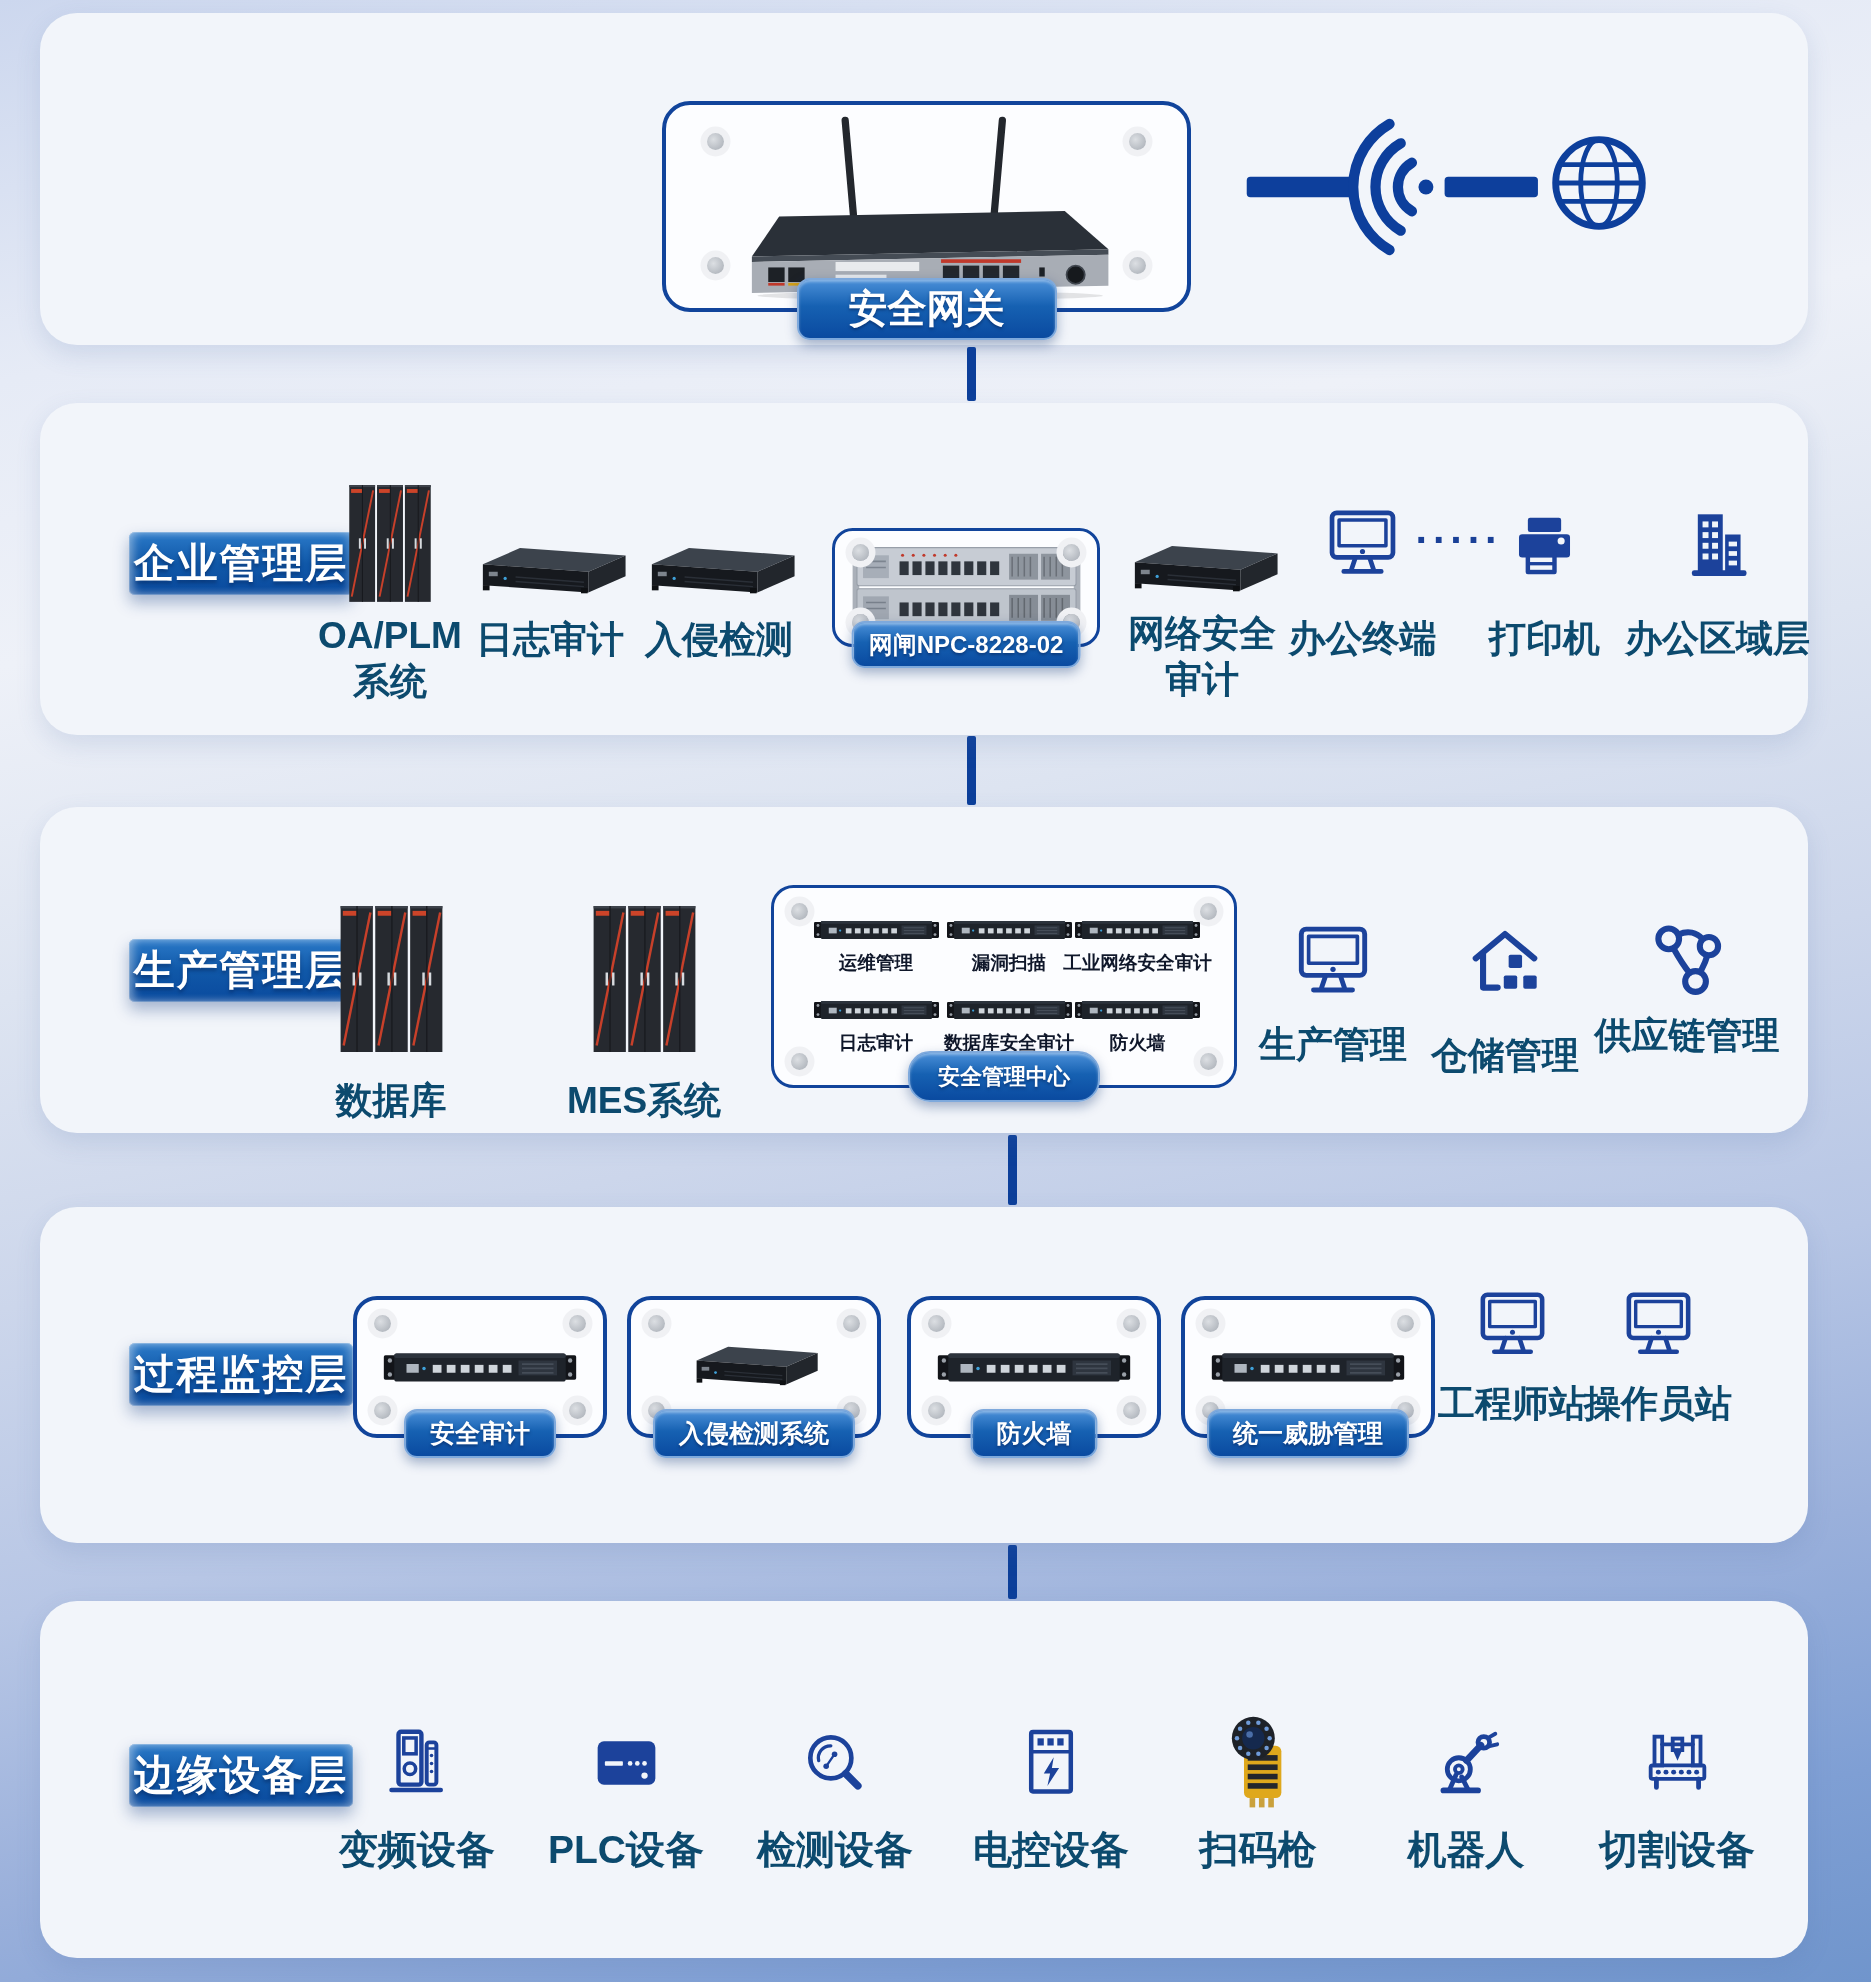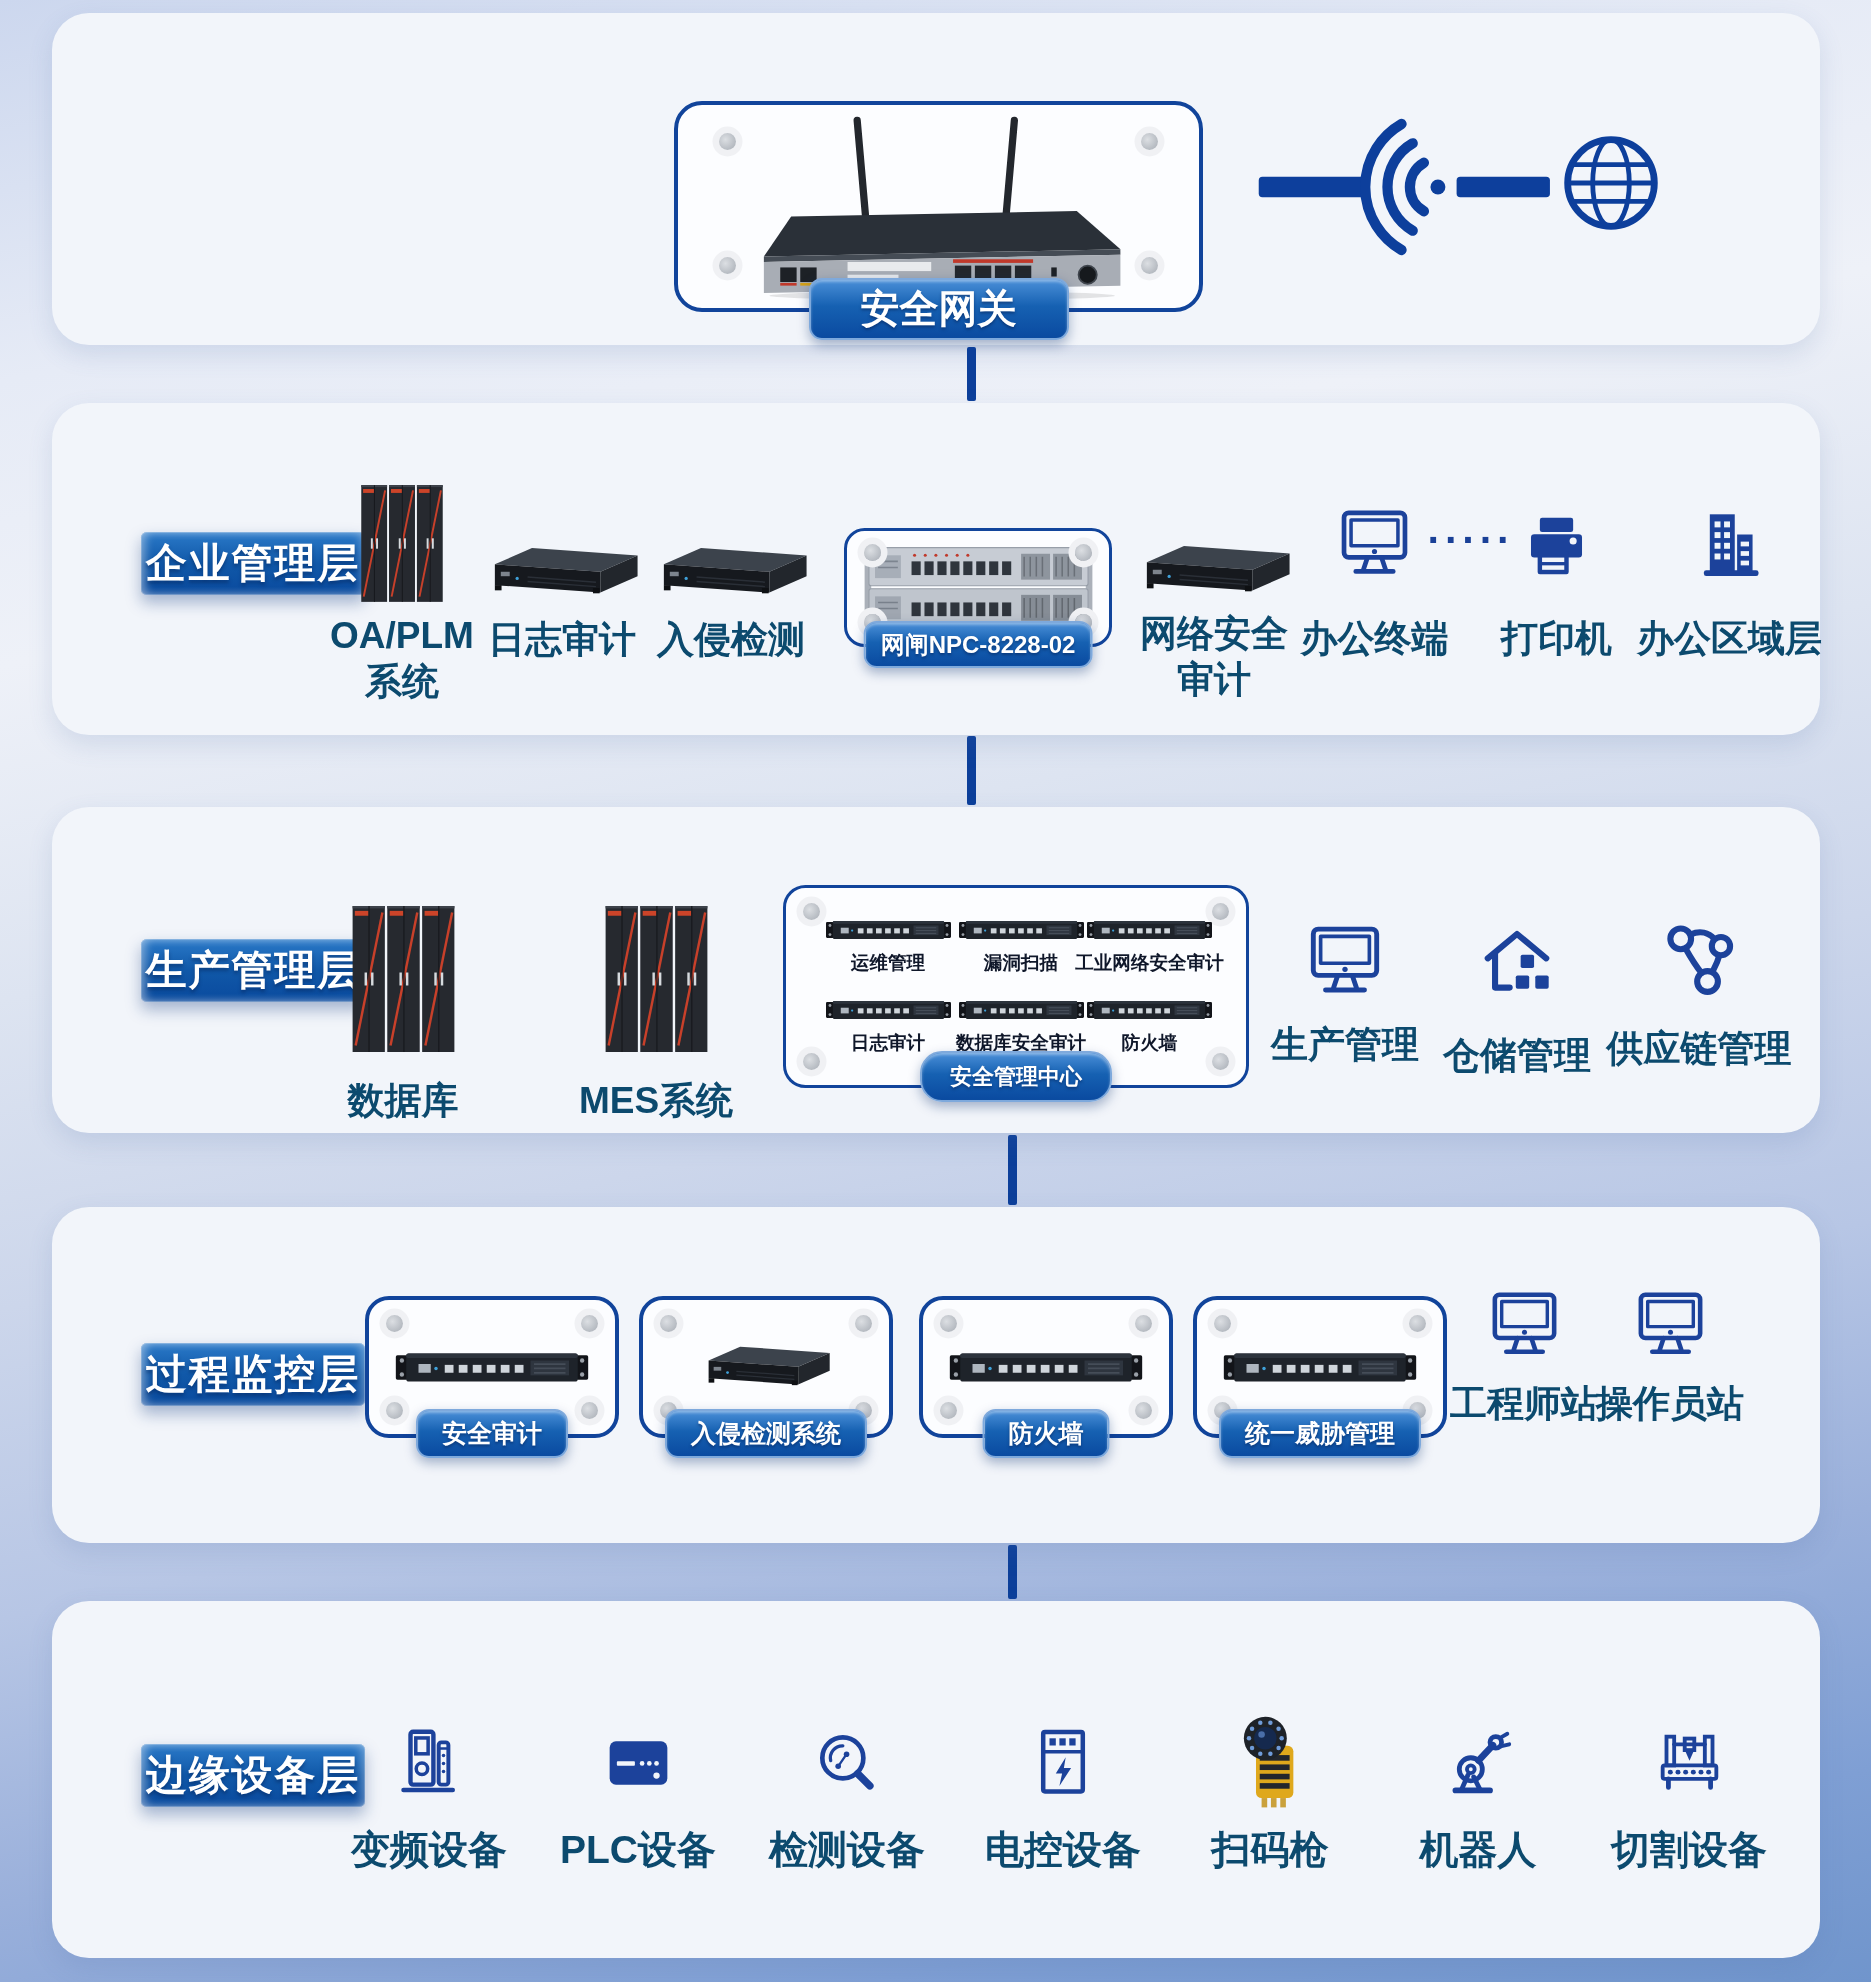--- a/index.html
+++ b/index.html
@@ -1,21 +1,21 @@
 <!DOCTYPE html>
 <html style="font-size:15px"><head>
 <meta charset="utf-8">
 <style>
   html,body{margin:0;padding:0;background:#cfd9ec;}
   #canvas{
     position:relative;width:1872px;height:1983px;overflow:hidden;
     font-family:"Liberation Sans","DejaVu Sans",sans-serif;
     background:linear-gradient(168deg,#ccd7ee 0%,#e6ebf6 16%,#eef1f8 28%,#dde4f1 42%,#ccd6eb 55%,#b7c6e5 68%,#9ab0db 80%,#7f9fd4 91%,#7095cc 100%);
   }
-  .sec{position:absolute;left:52px;width:1768px;background:#f2f5fa;border-radius:37px;box-shadow:0 9.3px 24px rgba(80,110,170,.16);}
+  .sec{position:absolute;left:40px;width:1768px;background:#f2f5fa;border-radius:37px;box-shadow:0 9.3px 24px rgba(80,110,170,.16);}
   #sec1{top:13px;height:332px}
   #sec2{top:403px;height:332px}
   #sec3{top:807px;height:326px}
   #sec4{top:1207px;height:336px}
   #sec5{top:1601px;height:357px}
   .conn{position:absolute;width:9.3px;background:#0c3f9a;border-radius:1.9px;}
   .layer-badge{
     position:absolute;width:224px;height:63px;display:flex;align-items:center;justify-content:center;
     color:#fff;font-weight:700;font-size:41px;letter-spacing:1.9px;
     background:linear-gradient(180deg,#2b7ac9 0%,#1058a8 50%,#0a4a9e 100%);
@@ -582,21 +582,21 @@
     <div class="grp" style="left:1381px;top:116px;width:168px">
       <svg width="78" height="78" viewBox="0 0 84 84">
           <use href="#sym-house"></use>
         </svg>
       <div class="lbl" style="margin-top:32px">仓储管理</div>
     </div>
     <div class="grp" style="left:1549px;top:116px;width:196px">
       <svg width="78" height="78" viewBox="0 0 84 84">
           <use href="#sym-chain"></use>
         </svg>
-      <div class="lbl" style="margin-top:25px">供应链管理</div>
+      <div class="lbl" style="margin-top:12px">供应链管理</div>
     </div>
   </div>
 
   <div class="sec" id="sec4">
     <div class="layer-badge" style="left:89px;top:136px">过程监控层</div>
 
     <div class="wbox" style="left:313px;top:89px;width:254px;height:142px;border-radius:24px">
       <span class="screw" style="left:17px;top:15px"></span>
       <span class="screw" style="right:17px;top:15px"></span>
       <span class="screw" style="left:17px;bottom:15px"></span>

